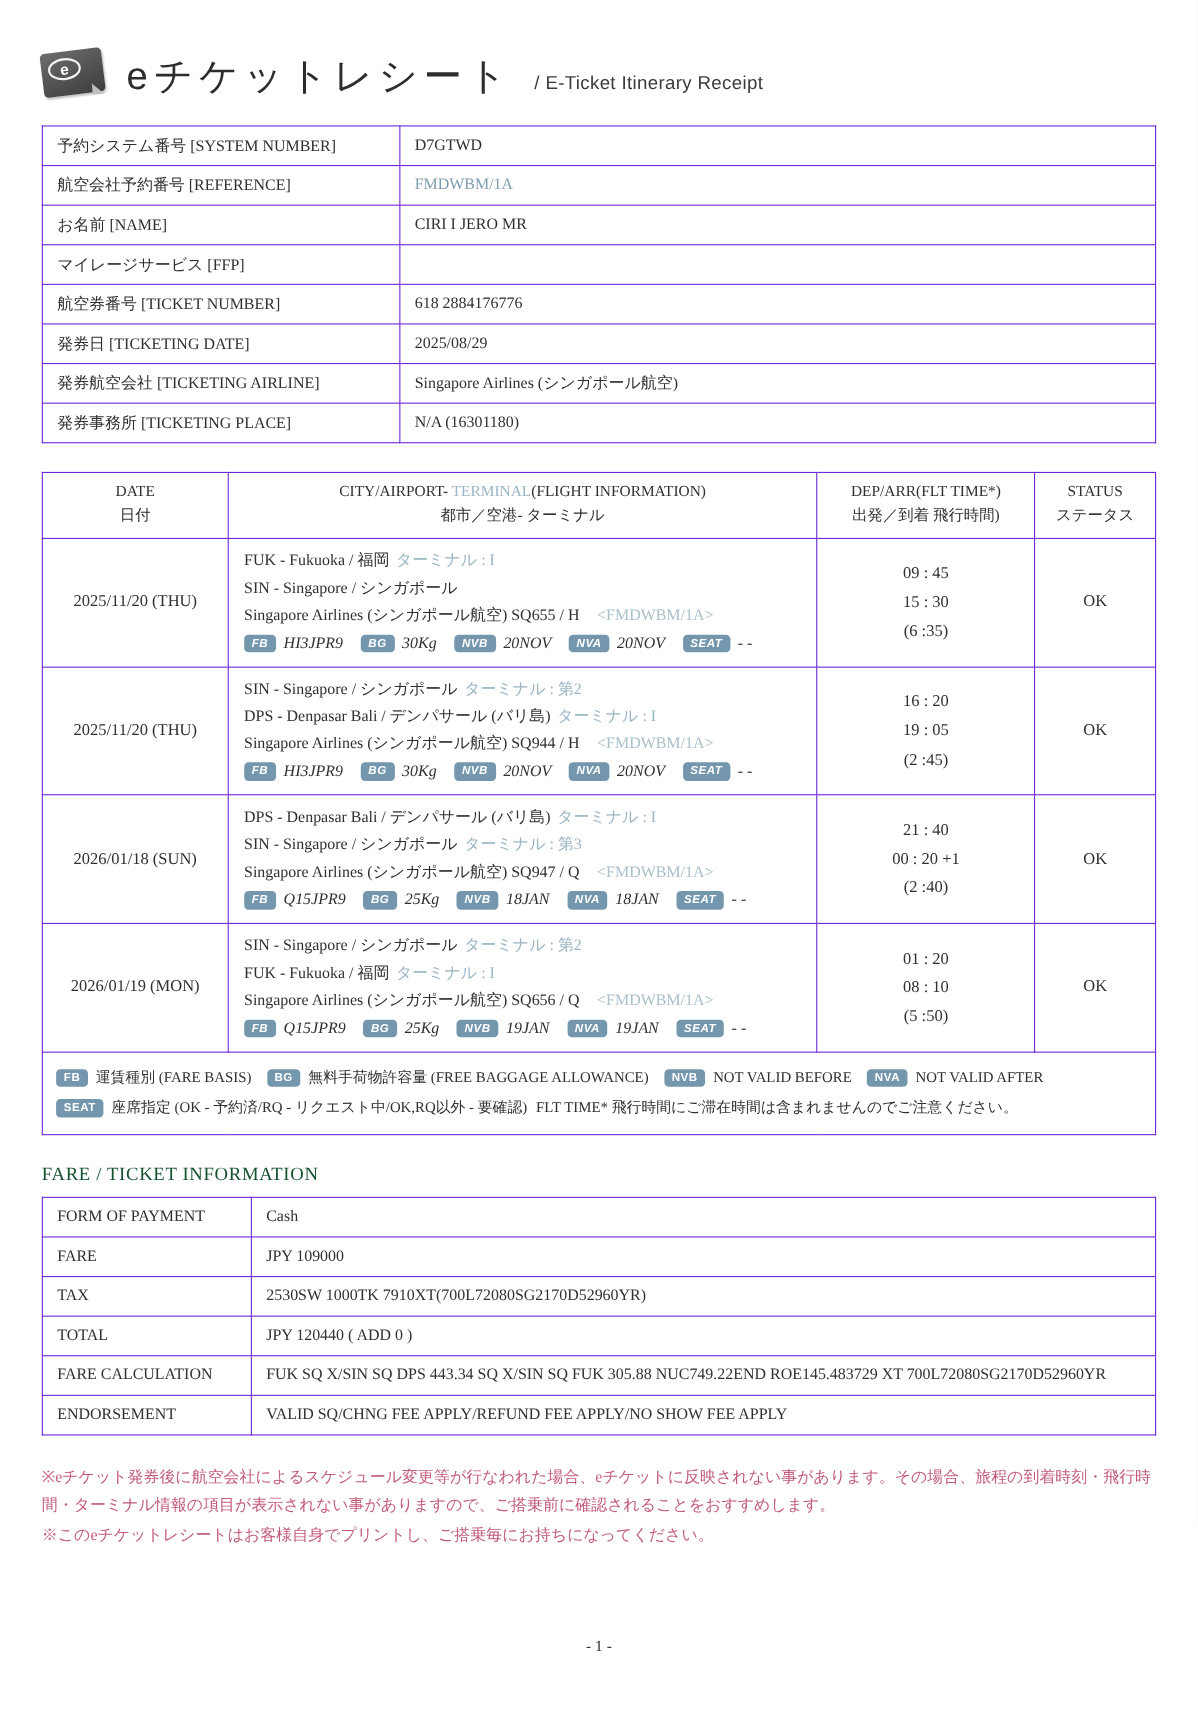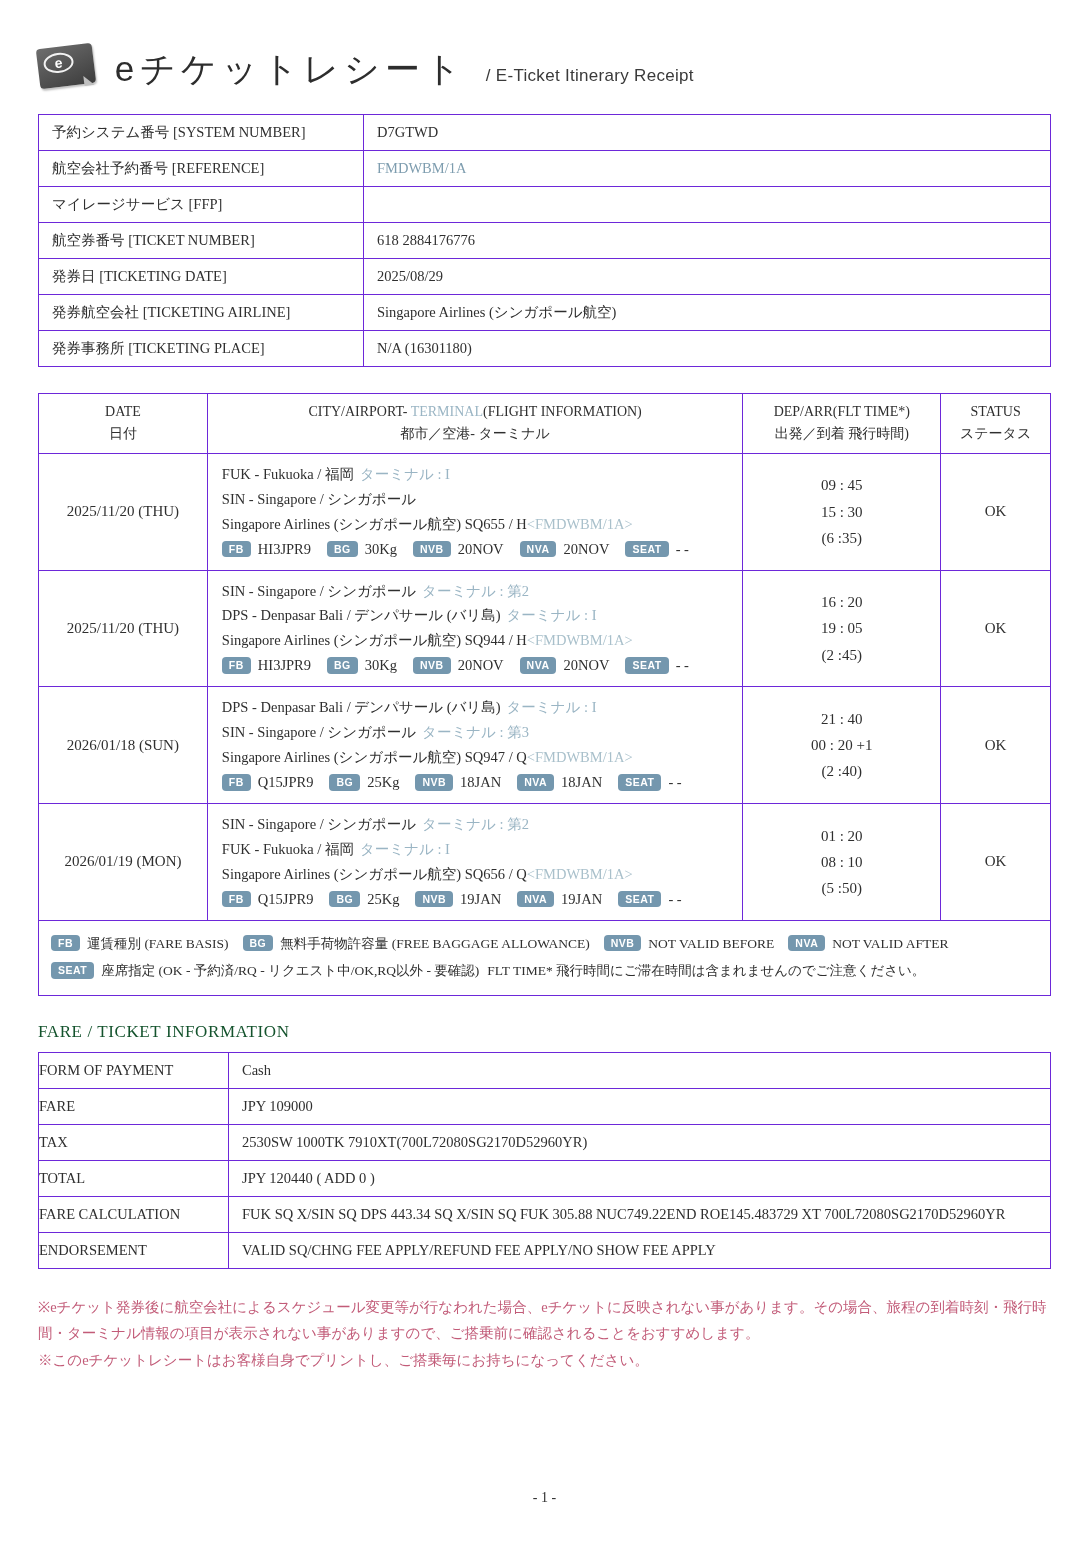--- a/index.html
+++ b/index.html
@@ -51,44 +51,44 @@
   .flt-table { margin-top: 26px; }
   .flt-table th {
     font-weight: normal; font-size: 14px; text-align: center;
     padding: 7px 0; line-height: 1.6; vertical-align: middle;
   }
   .flt-table .acc { color: #9ab5c4; }
   .flt-table td { vertical-align: middle; }
   .date-cell { text-align: center; font-size: 15px; }
   .city-cell { padding: 8px 4px 8px 14px; font-size: 14.5px; line-height: 1.72; }
   .terminal { color: #9ab5c4; margin-left: 6px; }
-  .ref { color: #a9c0cb; margin-left: 0; }
+  .ref { color: #a9c0cb; margin-left: 16px; }
   .time-cell { text-align: center; font-size: 15px; line-height: 1.75; }
   .status-cell { text-align: center; font-size: 15px; }
 
   .badge {
     display: inline-block; background: #7497ae; color: #ffffff;
     font-family: "Liberation Sans", "DejaVu Sans", sans-serif;
     font-size: 10.5px; font-weight: bold; letter-spacing: 0.5px;
     padding: 2px 7px 1px 7px; border-radius: 4px; margin-right: 7px;
     vertical-align: 1px; line-height: 1.3;
   }
   .badge-val { margin-right: 16px; }
-  .badge-line { white-space: nowrap; }
+  .badge-line { white-space: nowrap; font-style: italic; }
 
   .legend-cell { padding: 9px 12px 10px 12px; font-size: 13.5px; line-height: 2.05; }
   .legend-item { margin-right: 14px; white-space: nowrap; }
   .legend-note { margin-left: 8px; }
 
   
   .fare-heading {
     margin: 26px 0 10px 0; font-size: 17px; color: #14532d; letter-spacing: 0.6px;
   }
   .fare-table td { height: 36px; font-size: 14.5px; vertical-align: middle; }
-  .fare-table td.k { width: 190px; }
+  .fare-table td.k { width: 190px; padding-left: 13px; }
   .fare-table td.v { padding-left: 13px; }
 
   
   .notes { margin-top: 26px; color: #c25b78; font-size: 14.5px; line-height: 1.75; }
   .notes p { margin: 0 0 2px 0; }
 
   .page-num {
     position: absolute; bottom: 58px; left: 0; right: 0;
     text-align: center; font-size: 14px; color: #2f2f2f;
   }
@@ -110,20 +110,24 @@
 
     <table class="kv-table">
       <tbody id="booking-body">
           <tr>
             <td class="k">予約システム番号 [SYSTEM NUMBER]</td>
             <td class="v">D7GTWD</td>
           </tr>
           <tr>
             <td class="k">航空会社予約番号 [REFERENCE]</td>
             <td class="v accent">FMDWBM/1A</td>
+          </tr>
+          <tr>
+            <td class="k">お名前 [NAME]</td>
+            <td class="v">CIRI I JERO MR</td>
           </tr>
           <tr>
             <td class="k">マイレージサービス [FFP]</td>
             <td class="v"></td>
           </tr>
           <tr>
             <td class="k">航空券番号 [TICKET NUMBER]</td>
             <td class="v">618 2884176776</td>
           </tr>
           <tr>

